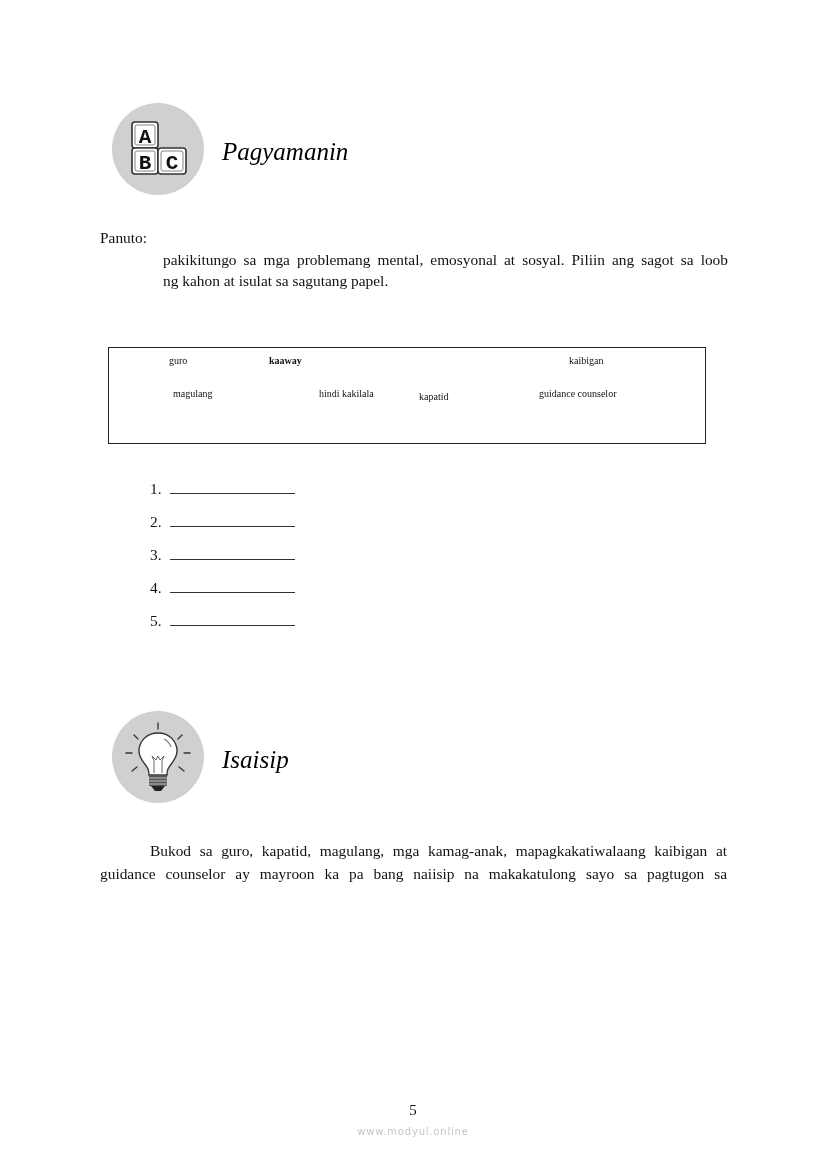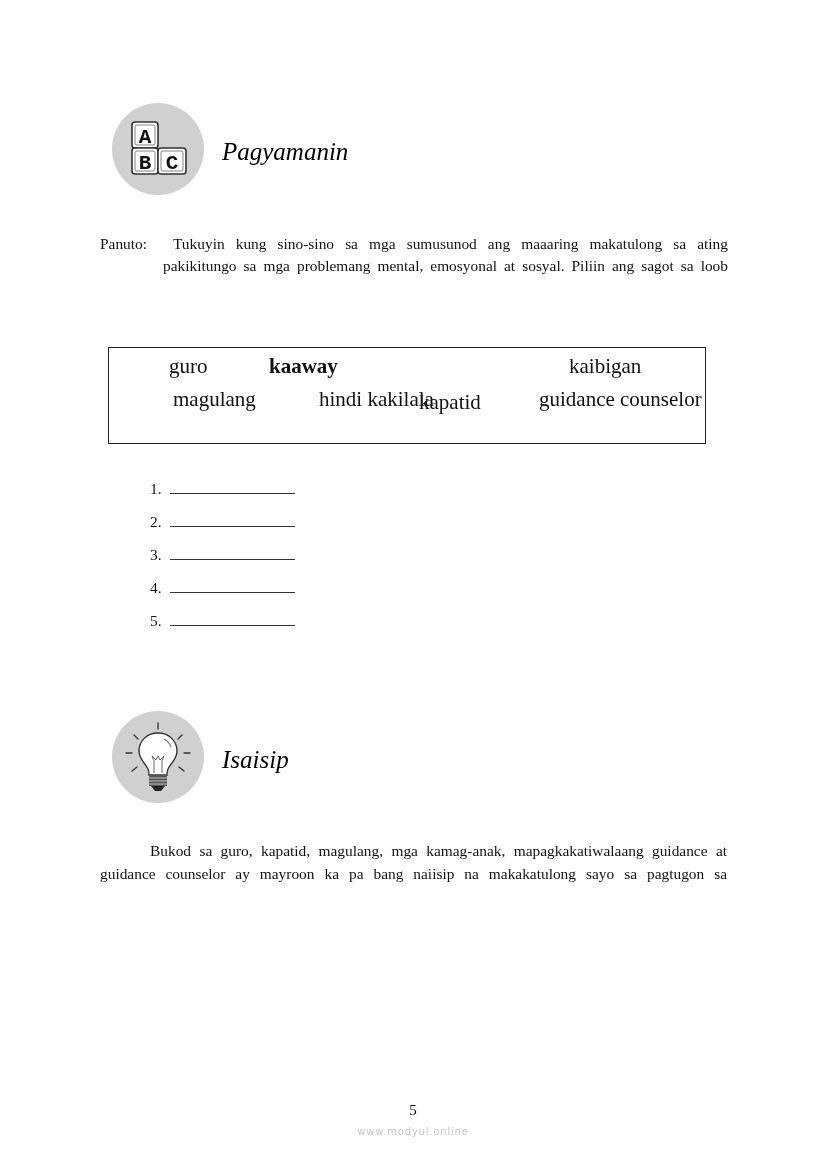--- a/index.html
+++ b/index.html
@@ -31,21 +31,21 @@
       font-style: italic;
       font-size: 25px;
       color: #000;
       line-height: 1;
     }
 
     
     .panuto {
       position: absolute;
       left: 100px;
-      top: 233px;
+      top: 227px;
       width: 628px;
       font-size: 15.4px;
       line-height: 21.5px;
     }
     .panuto .row { position: relative; height: 21.5px; white-space: nowrap; }
     .panuto .justify {
       text-align: justify;
       text-align-last: justify;
       white-space: normal;
     }
@@ -58,21 +58,21 @@
       position: absolute;
       left: 108px;
       top: 347px;
       width: 598px;
       height: 97px;
       border: 1.2px solid #222;
       box-sizing: border-box;
     }
     .choice {
       position: absolute;
-      font-size: 21px;
+      font-size: 10px;
       line-height: 1;
       white-space: nowrap;
       text-align: center;
     }
 
     
     .answer-item {
       position: absolute;
       left: 150px;
       font-size: 15.4px;
@@ -140,24 +140,26 @@
       <rect x="46" y="45" width="28" height="26" rx="3" ry="3" fill="#ffffff" stroke="#333" stroke-width="1.6"></rect>
       <rect x="49" y="48" width="22" height="20" rx="2" ry="2" fill="none" stroke="#666" stroke-width="0.8"></rect>
       <text x="60" y="66" text-anchor="middle" font-family="Liberation Mono, DejaVu Sans Mono, monospace" font-weight="bold" font-size="21" fill="#111">C</text>
     </svg>
   </div>
   <div class="section-title" style="left:222px; top:139px;">Pagyamanin</div>
 
   <div class="panuto">
     <div class="row">
       <span class="label">Panuto:</span>
-      <div class="line1 justify">Tukuyin kung sino-sino sa mga sumusunod ang maaaring makatulong sa ating</div>
     </div>
     <div class="row">
       <div class="indent justify">pakikitungo sa mga problemang mental, emosyonal at sosyal. Piliin ang sagot sa loob</div>
+    </div>
+    <div class="row">
+      <div class="indent">ng kahon at isulat sa sagutang papel.</div>
     </div>
   </div>
 
   <div class="choices-box">
     <span class="choice" style="left:60px; top:8px;">guro</span>
     <span class="choice" style="left:160px; top:8px;font-weight:bold;">kaaway</span>
     <span class="choice" style="left:310px; top:8px;margin-top:36px;">kapatid</span>
     <span class="choice" style="left:460px; top:8px;">kaibigan</span>
     <span class="choice" style="left:64px; top:41px;">magulang</span>
     <span class="choice" style="left:210px; top:41px;">hindi kakilala</span>
@@ -213,19 +215,19 @@
         <line x1="37" y1="67" x2="55" y2="67"></line>
         <line x1="37" y1="70" x2="55" y2="70"></line>
         <line x1="37" y1="73" x2="55" y2="73"></line>
       </g>
       <path d="M39 75 L53 75 L49 80 L43 80 Z" fill="#222"></path>
     </svg>
   </div>
   <div class="section-title" style="left:222px; top:747px;">Isaisip</div>
 
   <div class="isaisip-body">
-    <div class="row justify first">Bukod sa guro, kapatid, magulang, mga kamag-anak, mapagkakatiwalaang guidance at</div>
+    <div class="row justify first">Bukod sa guro, kapatid, magulang, mga kamag-anak, mapagkakatiwalaang kaibigan at</div>
     <div class="row justify">guidance counselor ay mayroon ka pa bang naiisip na makakatulong sayo sa pagtugon sa</div>
   </div>
 </div>
 
 <div class="page-number">5</div>
 <div class="watermark">www.modyul.online</div>
 
 </body></html>

